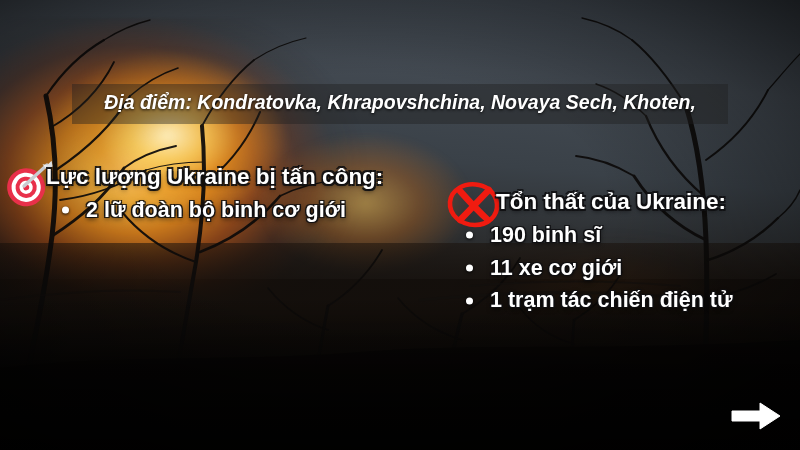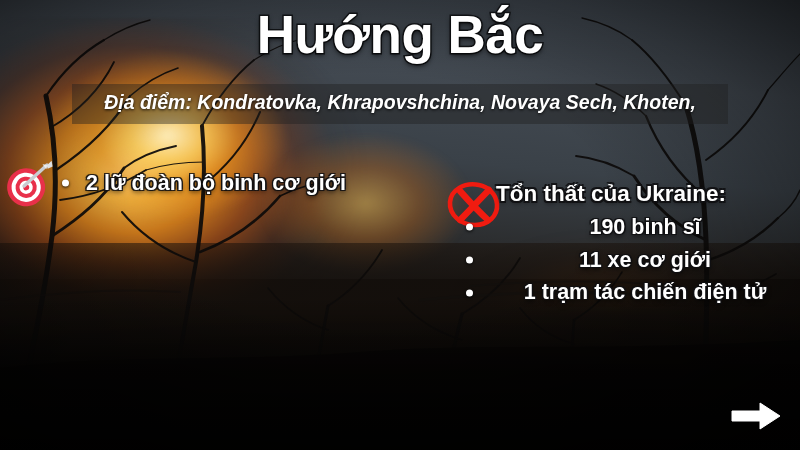--- a/index.html
+++ b/index.html
@@ -118,36 +118,36 @@
     position:relative;
     color:#ffffff;
     font-size:22.5px; font-weight:bold; line-height:1.2;
     text-shadow:-1.6px -1.6px 0 rgba(15,15,18,0.9),
                  1.6px -1.6px 0 rgba(15,15,18,0.9),
                 -1.6px  1.6px 0 rgba(15,15,18,0.9),
                  1.6px  1.6px 0 rgba(15,15,18,0.9),
                  0 2px 5px rgba(0,0,0,0.8);
   }
   .col-left  .col-head { padding-left:36px; }
-  .col-right .col-head { padding-left:58px; }
+  .col-right .col-head { padding-left:58px;margin-top:8px; }
 
   ul.bullets { list-style:none; margin-top:4px; }
   ul.bullets li {
     position:relative;
     color:#ffffff;
     font-size:21.5px; font-weight:bold; line-height:1.52;
     text-shadow:-1.4px -1.4px 0 rgba(15,15,18,0.85),
                  1.4px -1.4px 0 rgba(15,15,18,0.85),
                 -1.4px  1.4px 0 rgba(15,15,18,0.85),
                  1.4px  1.4px 0 rgba(15,15,18,0.85),
                  0 2px 5px rgba(0,0,0,0.8);
     white-space:nowrap;
   }
   .col-left  ul.bullets li { padding-left:76px; }
-  .col-right ul.bullets li { padding-left:52px;text-align:center; }
+  .col-right ul.bullets li { padding-left:52px; }
 
   ul.bullets li::before {
     content:"";
     position:absolute; top:50%; transform:translateY(-50%);
     width:7px; height:7px; border-radius:50%;
     background:#ffffff;
     box-shadow:0 1px 3px rgba(0,0,0,0.9);
   }
   .col-left  ul.bullets li::before { left:52px; }
   .col-right ul.bullets li::before { left:28px; }
@@ -237,21 +237,20 @@
         <g fill="#0a0807" opacity="0.92">
           <path d="M0,368 C120,354 240,362 360,352 C480,342 600,352 800,340 L800,450 L0,450 Z"></path>
         </g>
       </svg>
     </div>
 
     <div class="bg-vignette"></div>
     <div class="bg-darken-bottom"></div>
   </div>
 
-  <div class="title">Hướng Bắc</div>
 
   <div class="subtitle-band">
     <span class="subtitle-line">Địa điểm: Kondratovka, Khrapovshchina, Novaya Sech, Khoten,</span>
   </div>
 
   <div class="icon-target">
     <svg viewBox="0 0 52 52">
       <g transform="rotate(-8 26 30)">
         <circle cx="24" cy="31" r="19" fill="#e8304a"></circle>
         <circle cx="24" cy="31" r="14.6" fill="#ffffff"></circle>
@@ -271,20 +270,21 @@
     <svg viewBox="0 0 62 54">
       <g stroke="#f01b10" fill="none" stroke-linecap="round">
         <path d="M35,7 C20,4 7,12 6,24 C5,37 17,47 31,47 C44,47 54,38 53,26 C52.2,16 44,8.5 35,7" stroke-width="4.6"></path>
         <path d="M16,13 C24,22 33,32 44,42" stroke-width="6.4"></path>
         <path d="M45,12 C36,21 26,32 16,42" stroke-width="6.4"></path>
       </g>
     </svg>
   </div>
 
   <div class="col col-left">
+    <div class="col-head">Lực lượng Ukraine bị tấn công:</div>
     <ul class="bullets">
       <li>2 lữ đoàn bộ binh cơ giới</li>
     </ul>
   </div>
 
   <div class="col col-right">
     <div class="col-head">Tổn thất của Ukraine:</div>
     <ul class="bullets">
       <li>190 binh sĩ</li>
       <li>11 xe cơ giới</li>

